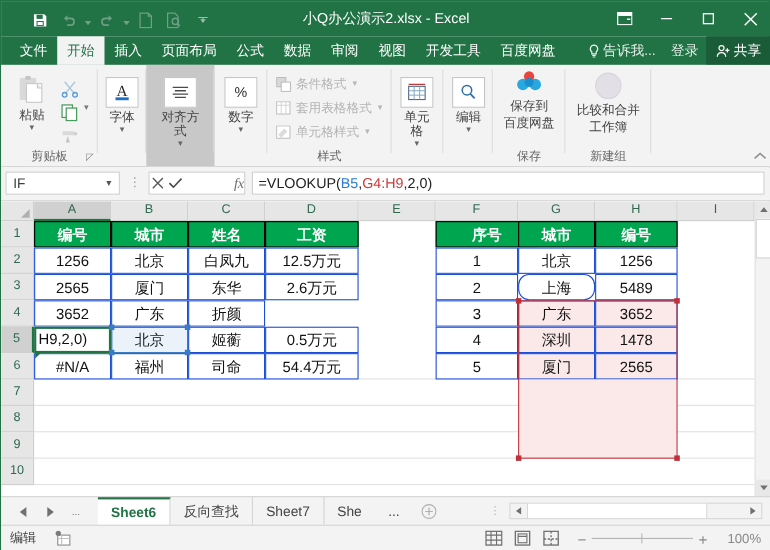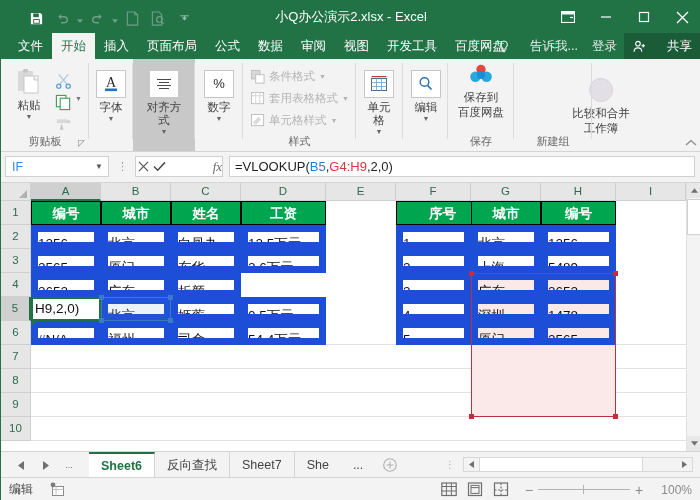--- a/index.html
+++ b/index.html
@@ -20,62 +20,62 @@
   .title-text{position:absolute;left:0;top:0;width:700px;height:32px;line-height:32px;text-align:center;color:#fff;font-size:13px;}
   .wbtns{position:absolute;right:0;top:0;height:32px;display:flex;align-items:center;}
   .wbtn{width:38px;height:32px;display:flex;align-items:center;justify-content:center;color:#fff;cursor:pointer;}
 
   
   .tabbar{position:absolute;left:0;top:32px;width:700px;height:26px;background:#217346;}
   .tabs{position:absolute;left:8px;top:0;display:flex;height:26px;}
   .tab{height:26px;line-height:26px;padding:0 9px;color:#fff;font-size:12.5px;cursor:pointer;white-space:nowrap;}
   .tab.active{background:#f3f3f3;color:#217346;}
   .tabright{position:absolute;right:0;top:0;height:26px;display:flex;align-items:center;}
-  .tr-item{height:26px;line-height:26px;padding:0 7px;color:#e4efe9;font-size:12.5px;cursor:pointer;display:flex;align-items:center;gap:21px;white-space:nowrap;}
+  .tr-item{height:26px;line-height:26px;padding:0 7px;color:#e4efe9;font-size:12.5px;cursor:pointer;display:flex;align-items:center;gap:3px;white-space:nowrap;}
   .tr-item.share{background:#1a5c38;color:#fff;padding:0 9px;height:26px;}
 
   
   .ribbon{position:absolute;left:0;top:58px;width:700px;height:92px;background:#f3f3f3;border-bottom:1px solid #d4d4d4;}
   .rgroup{position:absolute;top:0;height:92px;}
   .rgroup .glabel{position:absolute;bottom:2px;left:0;width:100%;text-align:center;font-size:11px;color:#666;}
   .rgroup .gsep{position:absolute;right:0;top:4px;width:1px;height:76px;background:#dcdcdc;}
   .bigbtn{position:absolute;text-align:center;cursor:pointer;}
   .bigbtn .bicon{width:100%;display:flex;justify-content:center;align-items:center;height:30px;}
   .bigbtn .blabel{font-size:11.5px;color:#444;line-height:13px;margin-top:2px;}
   .bigbtn .bcaret{font-size:7px;color:#666;line-height:7px;margin-top:1px;}
   .boxicon{width:30px;height:28px;border:1px solid #c6c6c6;background:#fff;display:flex;align-items:center;justify-content:center;box-sizing:border-box;}
   .smallrow{position:absolute;font-size:11.5px;color:#b4b4b4;display:flex;align-items:center;gap:4px;cursor:default;white-space:nowrap;}
   .gray{color:#b4b4b4;}
   .collapse{position:absolute;right:4px;bottom:2px;color:#888;font-size:10px;cursor:pointer;}
   .dlglaunch{position:absolute;font-size:9px;color:#888;cursor:pointer;}
 
   
   .fbar{position:absolute;left:0;top:151px;width:700px;height:30px;background:#f3f3f3;border-bottom:1px solid #d4d4d4;}
   .namebox{position:absolute;left:4px;top:4px;width:104px;height:21px;background:#fff;border:1px solid #d0d0d0;box-sizing:border-box;display:flex;align-items:center;cursor:text;}
-  .namebox .nbtext{flex:1;padding-left:6px;font-size:12.5px;color:#3b82f6;}
+  .namebox .nbtext{flex:1;padding-left:6px;font-size:12.5px;color:#404040;}
   .namebox .nbcaret{width:18px;text-align:center;font-size:8px;color:#555;}
   .fbdots{position:absolute;left:116px;top:9px;font-size:11px;color:#999;letter-spacing:0;line-height:11px;}
   .fbbtns{position:absolute;left:134px;top:4px;width:88px;height:21px;border:1px solid #d0d0d0;background:#fff;box-sizing:border-box;display:flex;}
   .fbbtn{flex:1;display:flex;align-items:center;justify-content:center;cursor:pointer;color:#6b6b6b;font-size:13px;}
   .fbinput{position:absolute;left:228px;top:4px;width:466px;height:21px;background:#fff;border:1px solid #d0d0d0;box-sizing:border-box;display:flex;align-items:center;padding-left:5px;font-size:13px;cursor:text;}
   .f-blue{color:#2b7cd3;}
   .f-red{color:#d03a3a;}
   .f-plain{color:#222;}
 
   
   .gridwrap{position:absolute;left:0;top:182px;width:700px;height:268px;background:#fff;overflow:hidden;}
   .corner{position:absolute;left:0;top:0;width:30px;height:18px;background:#e6e6e6;border-right:1px solid #cfcfcf;border-bottom:1px solid #cfcfcf;box-sizing:border-box;}
   .corner:after{content:"";position:absolute;right:3px;bottom:2px;border-left:8px solid transparent;border-bottom:8px solid #b0b0b0;}
   .colhead{position:absolute;top:0;height:18px;background:#e6e6e6;border-right:1px solid #cfcfcf;border-bottom:1px solid #cfcfcf;box-sizing:border-box;text-align:center;line-height:17px;font-size:11.5px;color:#30694f;cursor:pointer;}
   .colhead.sel{background:#d0d0d0;border-bottom:2px solid #217346;}
   .rowhead{position:absolute;left:0;width:30px;height:24px;background:#e6e6e6;border-right:1px solid #cfcfcf;border-bottom:1px solid #cfcfcf;box-sizing:border-box;text-align:center;line-height:23px;font-size:11.5px;color:#30694f;cursor:pointer;}
   .rowhead.sel{background:#d0d0d0;border-right:2px solid #217346;}
   .cell{position:absolute;height:24px;line-height:23px;box-sizing:border-box;font-size:13.5px;color:#111;overflow:hidden;white-space:nowrap;cursor:cell;}
   .cell.hdr{background:#00a54f;color:#fff;font-weight:bold;text-align:center;border:1px solid #000;}
-  .cell.body{background:#fff;border:7px solid #1d4ed8;}
+  .cell.body{background:#fff;border:1px solid #1d4ed8;text-align:center;}
   .cell.pink{background:#fbe9ea;}
   .gridline-h{position:absolute;height:1px;background:#e2e2e2;}
 
   
   .editcell{position:absolute;border:2px solid #217346;box-sizing:border-box;background:#fff;z-index:6;}
   .editcell .etxt{position:absolute;left:2px;top:0;right:1px;height:100%;line-height:19px;font-size:13.5px;color:#111;white-space:nowrap;}
   .editnub{position:absolute;width:0;height:0;border-left:6px solid #217346;border-bottom:6px solid transparent;z-index:7;}
 
   
   .refbox{position:absolute;border:1.5px solid #3a7cc4;background:rgba(58,124,196,0.10);box-sizing:border-box;z-index:5;}
@@ -403,21 +403,21 @@
             </svg>
         </div>
         <div class="blabel">保存到</div>
         <div class="blabel">百度网盘</div>
       </div>
       <div class="glabel">保存</div>
       <div class="gsep"></div>
     </div>
 
     <div class="rgroup" style="left:513px;width:78px;">
-      <div class="bigbtn" style="left:4px;top:16px;width:70px;margin-left:48px;">
+      <div class="bigbtn" style="left:4px;top:4px;width:70px;">
         <div class="bicon">
           <svg width="26" height="26" viewBox="0 0 26 26">
               <circle cx="13" cy="13" r="11.5" fill="#e2e0e6" stroke="#d6d4da" stroke-width="1"></circle>
             </svg>
         </div>
         <div class="blabel gray">比较和合并</div>
         <div class="blabel gray">工作簿</div>
       </div>
       <div class="glabel">新建组</div>
       <div class="gsep"></div>
@@ -520,21 +520,21 @@
 
     <div class="cell hdr" style="left:395px;top:18px;width:93px;">序号</div>
     <div class="cell hdr" style="left:470px;top:18px;width:70px;">城市</div>
     <div class="cell hdr" style="left:540px;top:18px;width:75px;">编号</div>
 
     <div class="cell body" style="left:395px;top:42px;width:75px;">1</div>
     <div class="cell body" style="left:470px;top:42px;width:70px;">北京</div>
     <div class="cell body" style="left:540px;top:42px;width:75px;">1256</div>
 
     <div class="cell body" style="left:395px;top:66px;width:75px;">2</div>
-    <div class="cell body" style="left:470px;top:66px;width:70px;">上海</div>
+    <div class="cell body" style="left:470px;top:66px;width:70px;border-radius:10px;">上海</div>
     <div class="cell body" style="left:540px;top:66px;width:75px;">5489</div>
 
     <div class="cell body" style="left:395px;top:90px;width:75px;">3</div>
     <div class="cell body pink" style="left:470px;top:90px;width:70px;">广东</div>
     <div class="cell body pink" style="left:540px;top:90px;width:75px;">3652</div>
 
     <div class="cell body" style="left:395px;top:114px;width:75px;">4</div>
     <div class="cell body pink" style="left:470px;top:114px;width:70px;">深圳</div>
     <div class="cell body pink" style="left:540px;top:114px;width:75px;">1478</div>
 

